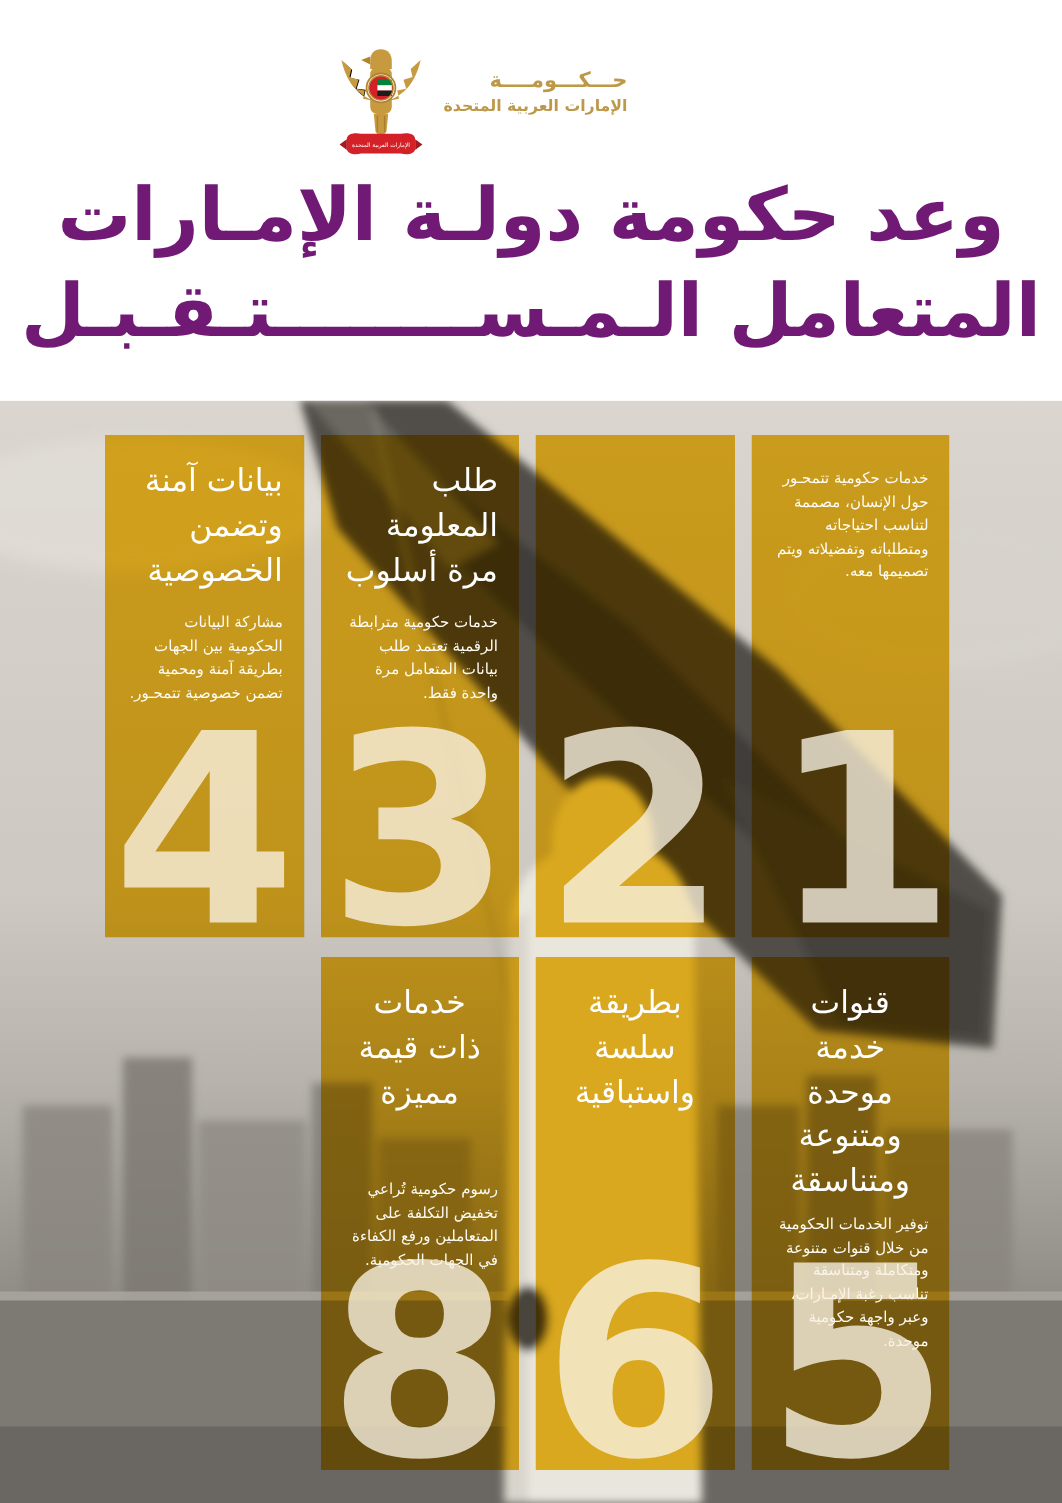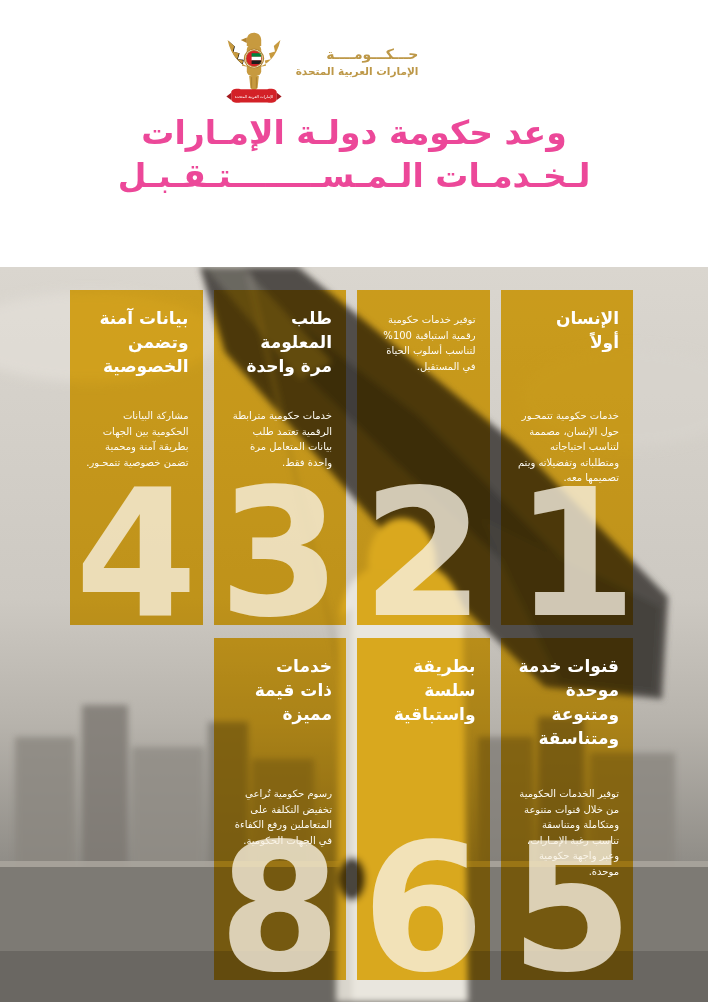--- a/index.html
+++ b/index.html
@@ -11,43 +11,43 @@
   .logo-row{
     position:absolute;top:30px;left:0;right:0;display:flex;justify-content:center;
     align-items:flex-start;gap:12px;direction:ltr;padding-right:66px;
   }
   .falcon{width:60px;height:80px;flex:0 0 auto;}
   .gov-text{text-align:right;color:#bd9848;padding-top:16px;direction:rtl;}
   .gov-word{font-size:14px;font-weight:bold;letter-spacing:.5px;line-height:1.25;}
   .gov-country{font-size:10.5px;font-weight:bold;line-height:1.5;}
   .main-title{
     position:absolute;top:112px;left:0;right:0;text-align:center;
-    color:#ec4899;font-weight:bold;font-size:33px;line-height:1.3;margin:0;
+    color:#701a75;font-weight:bold;font-size:49px;line-height:1.3;margin:0;
   }
   
   .photo{position:absolute;top:267px;left:0;width:708px;height:735px;overflow:hidden;isolation:isolate;}
   .scene{position:absolute;top:0;left:0;}
   
   .row{
     position:absolute;left:70px;width:563px;display:grid;
     grid-template-columns:repeat(4,1fr);gap:11px;direction:rtl;
   }
   .row-top{top:23px;height:335px;}
   .row-bottom{top:371px;height:342px;}
   .card{position:relative;overflow:hidden;}
   .card::before{
     content:"";position:absolute;inset:0;background:#eeba22;mix-blend-mode:multiply;
   }
   .card-inner{position:relative;height:100%;padding:16px 14px;box-sizing:border-box;z-index:1;}
   .card-title{
-    margin:0;font-size:17px;line-height:1.42;font-weight:bold;color:#ffffff;
+    margin:0;font-size:21px;line-height:1.42;font-weight:normal;color:#ffffff;
     white-space:pre-line;
   }
   .row-top .card-title{min-height:96px;}
-  .row-bottom .card-title{min-height:126px;}
+  .row-bottom .card-title{min-height:126px;text-align:center;}
   .card-desc{
     margin:6px 0 0 0;font-size:10px;line-height:1.55;color:#fdfbf4;
   }
   .card-number{
     position:absolute;bottom:2px;left:0;right:0;z-index:1;direction:ltr;
     text-align:center;font-size:176px;line-height:.78;font-weight:bold;
     color:rgba(248,242,228,.78);pointer-events:none;
   }
   .row-top .card:nth-child(1) .card-number{text-align:right;margin-right:-4px;}
   .row-bottom .card:nth-child(1) .card-number{text-align:center;margin-right:-10px;}
@@ -88,21 +88,21 @@
       <path d="M88,104 L96,110 L88,116 Z" fill="#a41a1f"></path>
       <text x="50" y="112.5" text-anchor="middle" font-size="6.5" fill="#ffffff">الإمارات العربية المتحدة</text>
     </svg>
     <div class="gov-text">
       <div class="gov-word">حـــكـــومــــة</div>
       <div class="gov-country">الإمارات العربية المتحدة</div>
     </div>
   </div>
 
   <h1 class="main-title"><span>وعد حكومة دولـة الإمـارات</span><br>
-    <span>لـخـدمـات الـمـســــــــتـقـبـل</span>
+    <span>المتعامل الـمـســــــــتـقـبـل</span>
   </h1>
 
   <div class="photo">
     <svg class="scene" width="708" height="735" viewBox="0 0 708 735" xmlns="http://www.w3.org/2000/svg">
       <defs>
         <linearGradient id="sky" x1="0" y1="0" x2="0" y2="1">
           <stop offset="0" stop-color="#dad6cf"></stop>
           <stop offset="0.45" stop-color="#cdc9c2"></stop>
           <stop offset="0.62" stop-color="#b7b3ac"></stop>
           <stop offset="0.8" stop-color="#928f89"></stop>
@@ -146,37 +146,34 @@
         <ellipse cx="402" cy="295" rx="34" ry="44" fill="#eae7df"></ellipse>
         <path d="M340,345 Q345,312 372,300 L433,300 Q458,312 463,348 L468,735 L336,735 Z" fill="#e9e6de"></path>
         <path d="M352,340 L352,735 L336,735 L340,350 Z" fill="#d9d5cc"></path>
         <ellipse cx="352" cy="612" rx="14" ry="22" fill="#4a443d"></ellipse>
       </g>
     </svg>
 
     <div class="row row-top">
       <section class="card">
         <div class="card-inner">
-          <h2 class="card-title">الإنسان
-أولاً</h2>
           <p class="card-desc">خدمات حكومية تتمحـور حول الإنسان، مصممة لتناسب احتياجاته ومتطلباته وتفضيلاته ويتم تصميمها معه.</p>
         </div>
         <div class="card-number">1</div>
       </section>
       <section class="card">
         <div class="card-inner">
-          <p class="card-desc">توفير خدمات حكومية رقمية استباقية 100% لتناسب أسلوب الحياة في المستقبل.</p>
         </div>
         <div class="card-number">2</div>
       </section>
       <section class="card">
         <div class="card-inner">
           <h2 class="card-title">طلب
 المعلومة
-مرة واحدة</h2>
+مرة أسلوب</h2>
           <p class="card-desc">خدمات حكومية مترابطة الرقمية تعتمد طلب بيانات المتعامل مرة واحدة فقط.</p>
         </div>
         <div class="card-number">3</div>
       </section>
       <section class="card">
         <div class="card-inner">
           <h2 class="card-title">بيانات آمنة
 وتضمن
 الخصوصية</h2>
           <p class="card-desc">مشاركة البيانات الحكومية بين الجهات بطريقة آمنة ومحمية تضمن خصوصية تتمحـور.</p>

